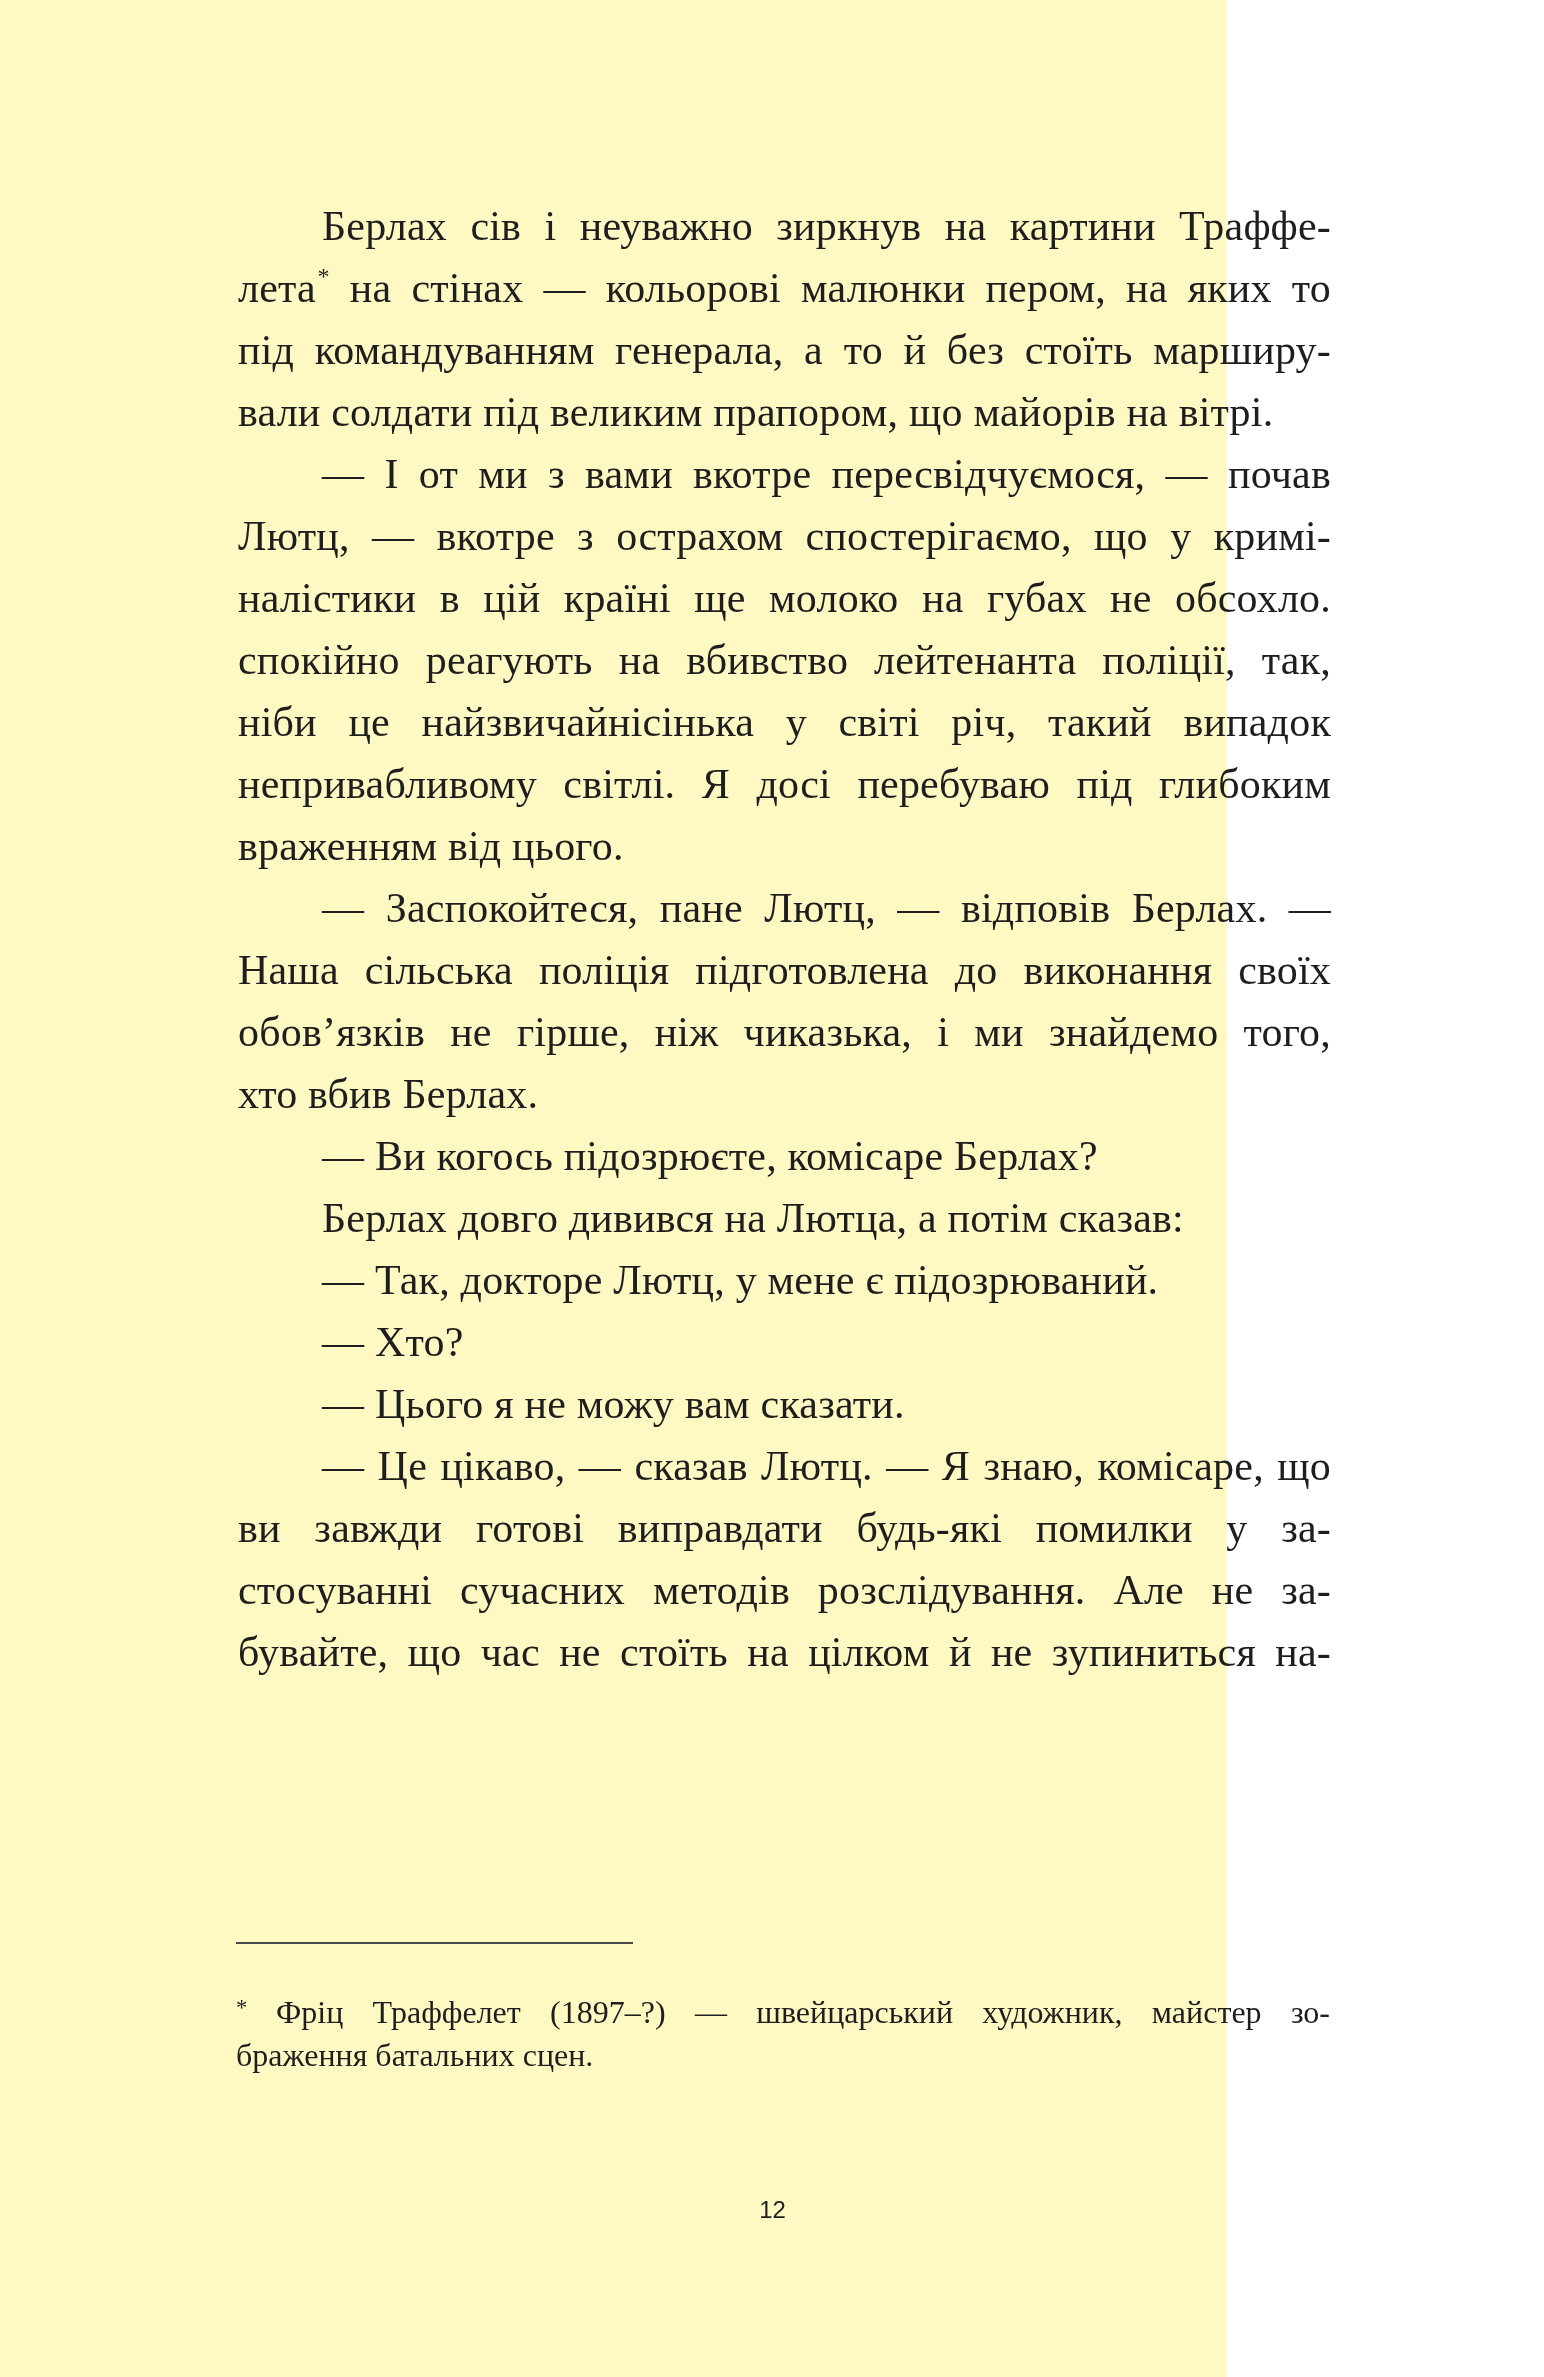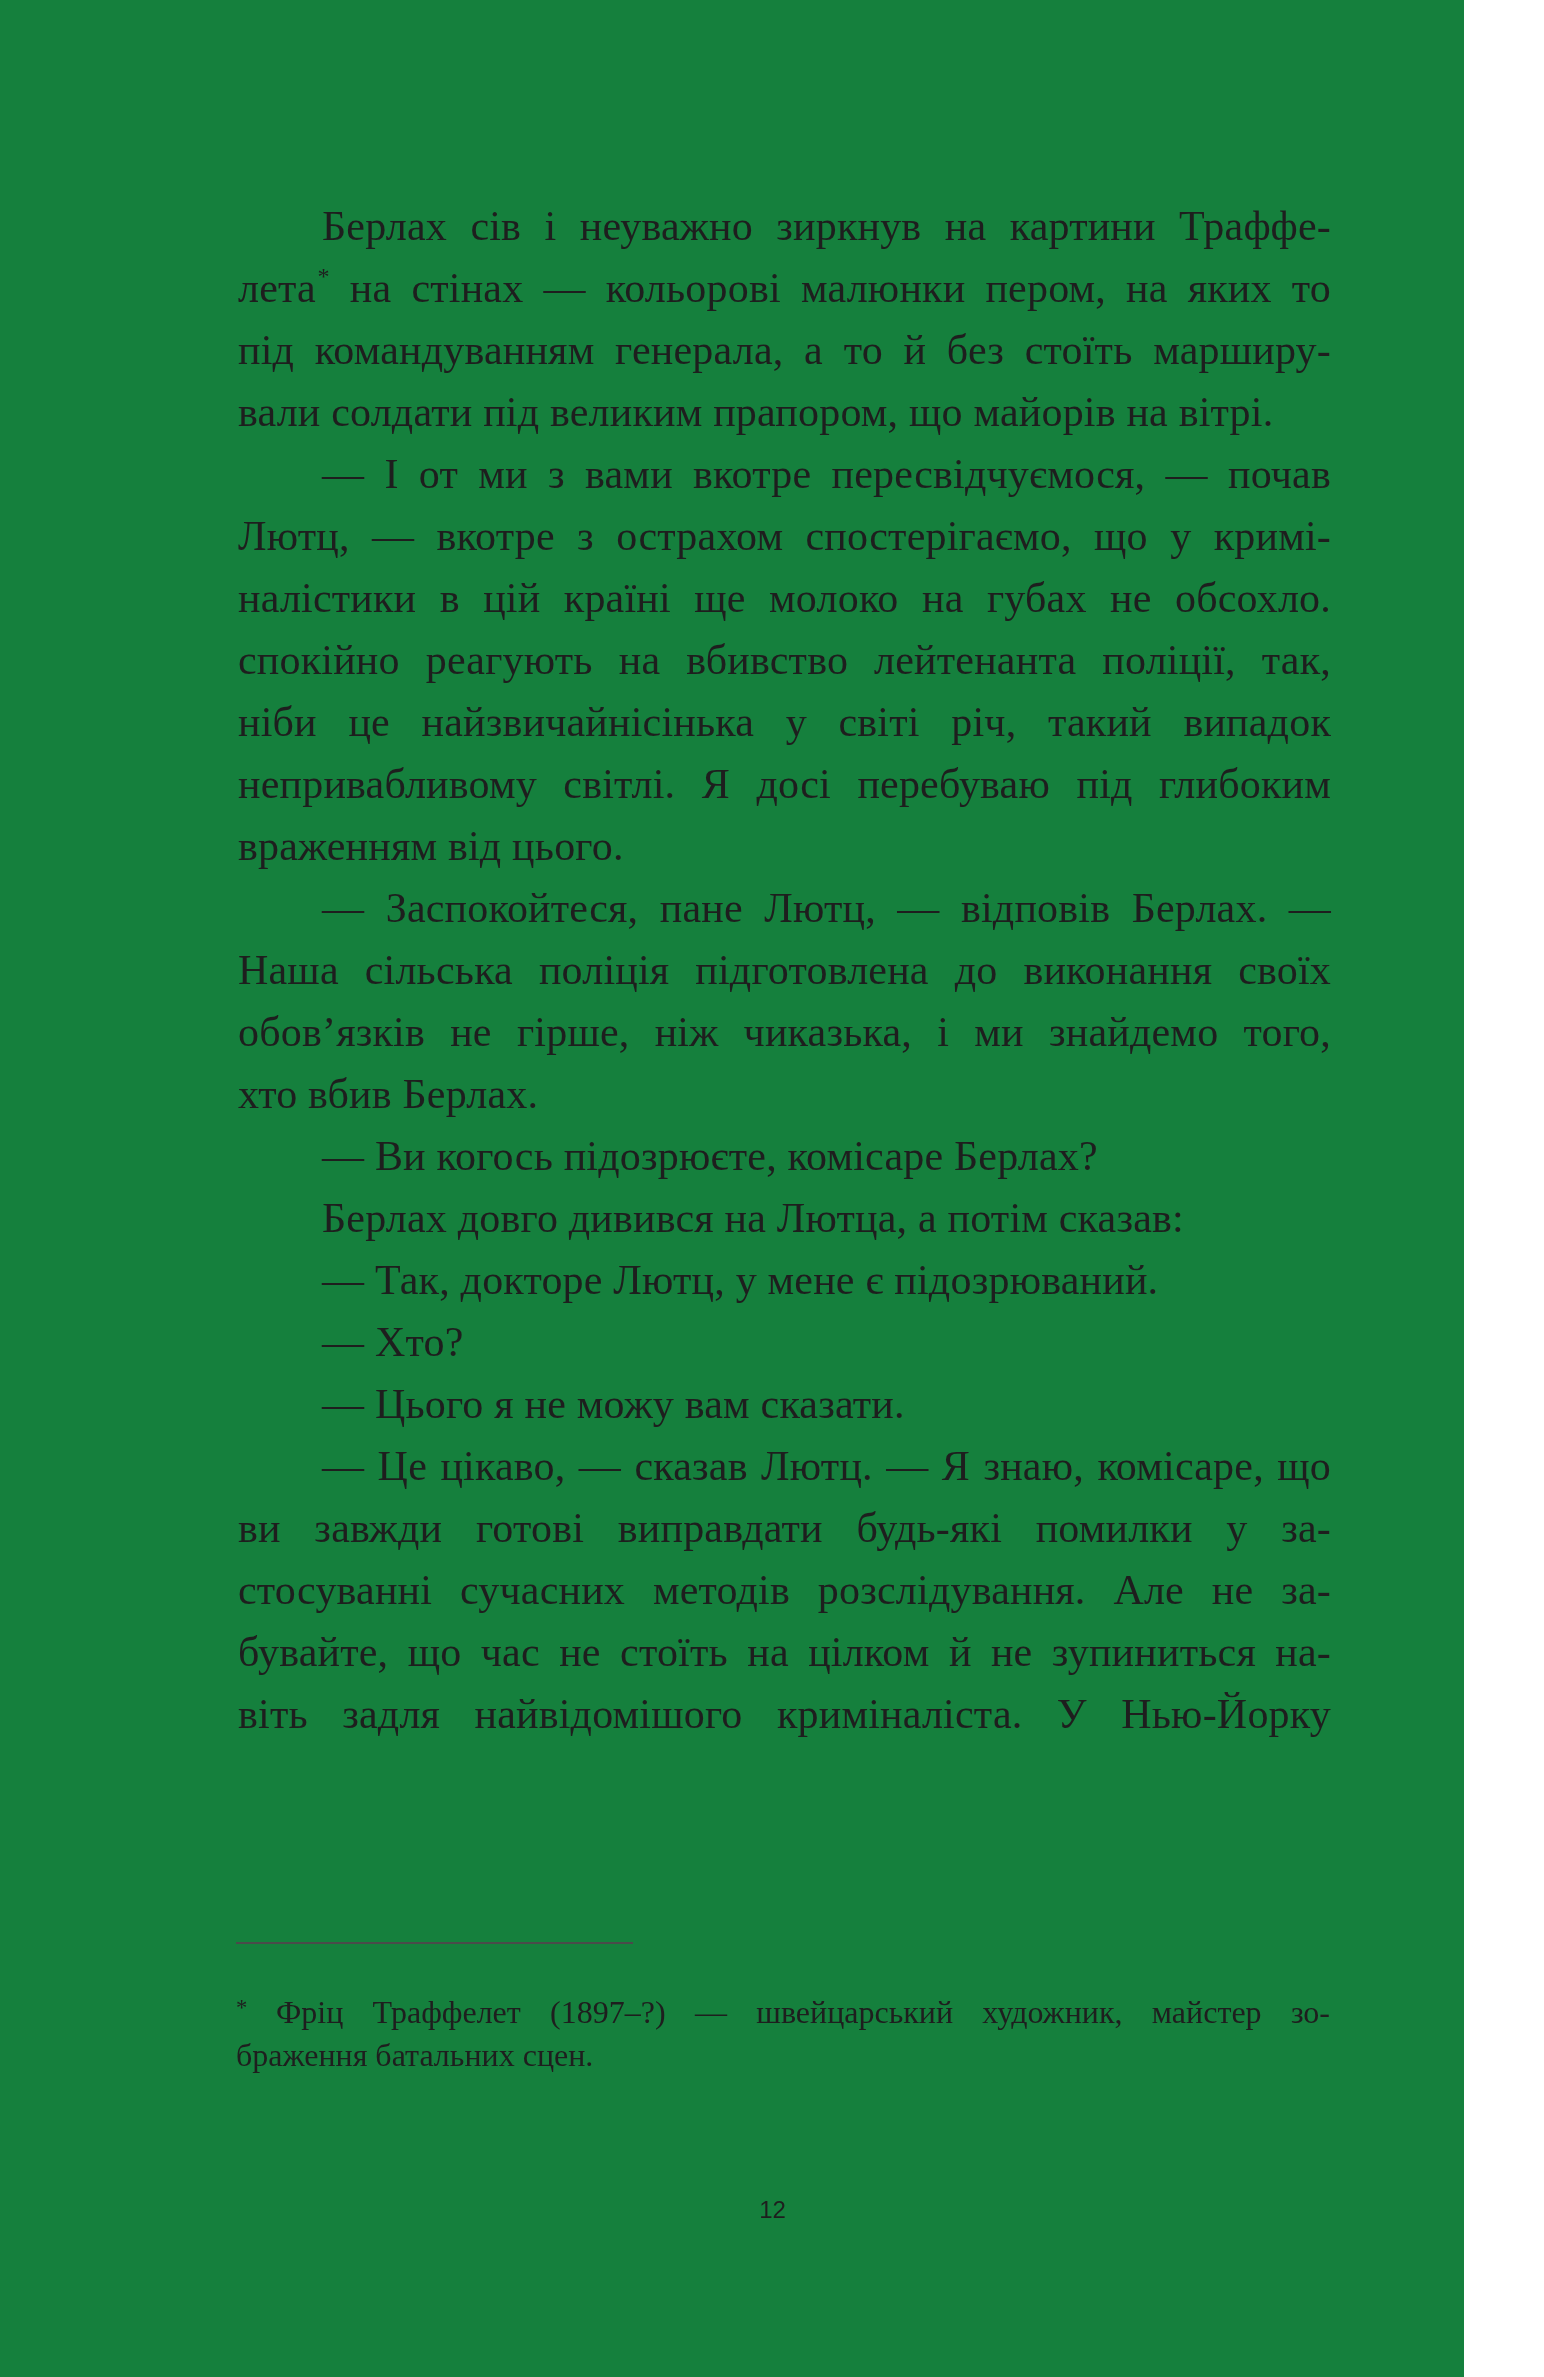--- a/index.html
+++ b/index.html
@@ -11,22 +11,22 @@
     width: 1545px;
     height: 2377px;
     position: relative;
     overflow: hidden;
     color: #1e1e1e;
     font-family: "Liberation Serif", "DejaVu Serif", serif;
   }
   .page {
     position: absolute;
     left: 0; top: 0;
-    width: 1464px; height: 2377px;
-    background: #15803d;
+    width: 1227px; height: 2377px;
+    background: #fef9c3;
   }
   .body-text {
     position: absolute;
     left: 238px;
     top: 195px;
     width: 1093px;
     font-size: 42px;
     line-height: 62px;
     letter-spacing: 0.2px;
   }
@@ -115,21 +115,20 @@
     <span class="line last">хто вбив Берлах.</span>
     <span class="line indent last">— Ви когось підозрюєте, комісаре Берлах?</span>
     <span class="line indent last">Берлах довго дивився на Лютца, а потім сказав:</span>
     <span class="line indent last">— Так, докторе Лютц, у мене є підозрюваний.</span>
     <span class="line indent last">— Хто?</span>
     <span class="line indent last">— Цього я не можу вам сказати.</span>
     <span class="line indent">— Це цікаво, — сказав Лютц. — Я знаю, комісаре, що</span>
     <span class="line">ви завжди готові виправдати будь-які помилки у за-</span>
     <span class="line">стосуванні сучасних методів розслідування. Але не за-</span>
     <span class="line">бувайте, що час не стоїть на цілком й не зупиниться на-</span>
-    <span class="line">віть задля найвідомішого криміналіста. У Нью-Йорку</span>
   </div>
 
   <div class="footnote-rule"></div>
 
   <div class="footnote">
     <span class="fline first"><span class="fmark">*</span><span>Фріц Траффелет (1897–?) — швейцарський художник, майстер зо-</span></span>
     <span class="fline last">браження батальних сцен.</span>
   </div>
 
   <div class="page-number">12</div>

